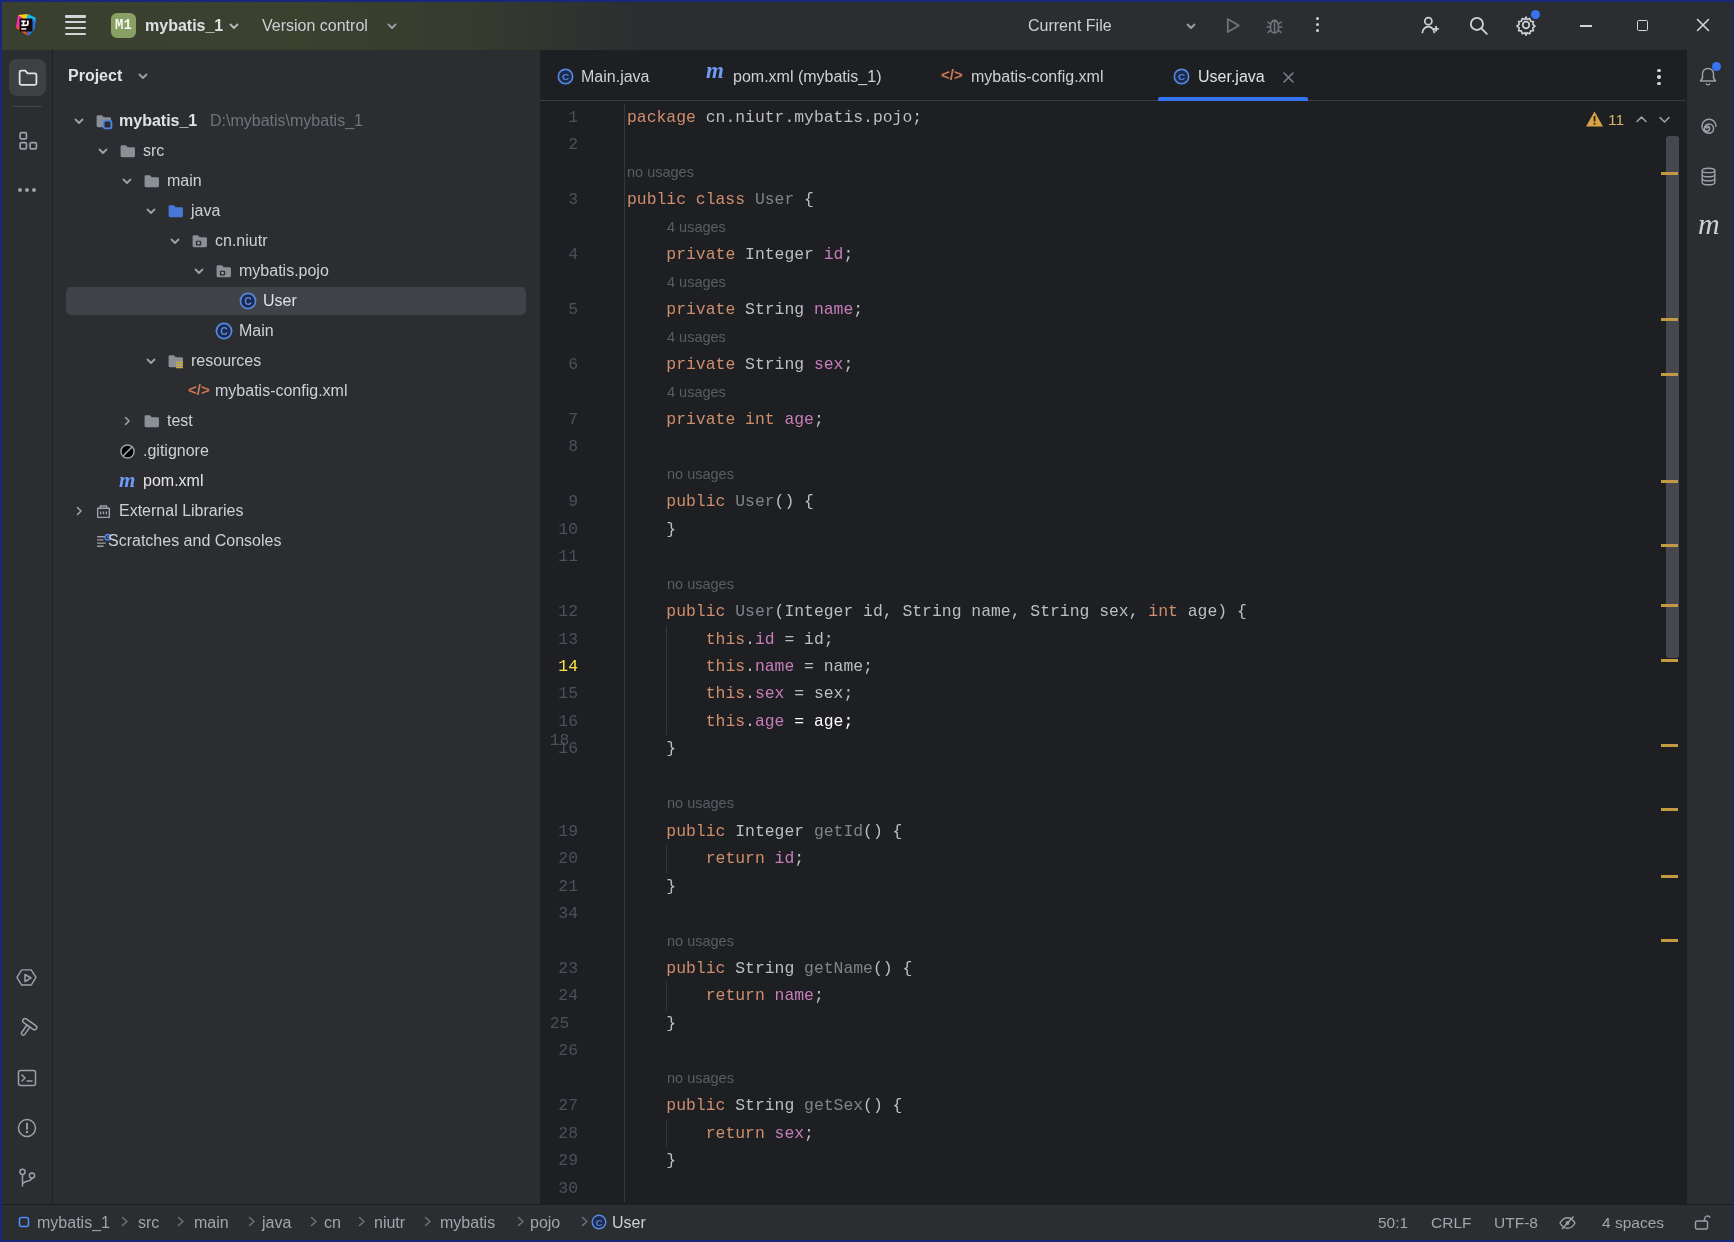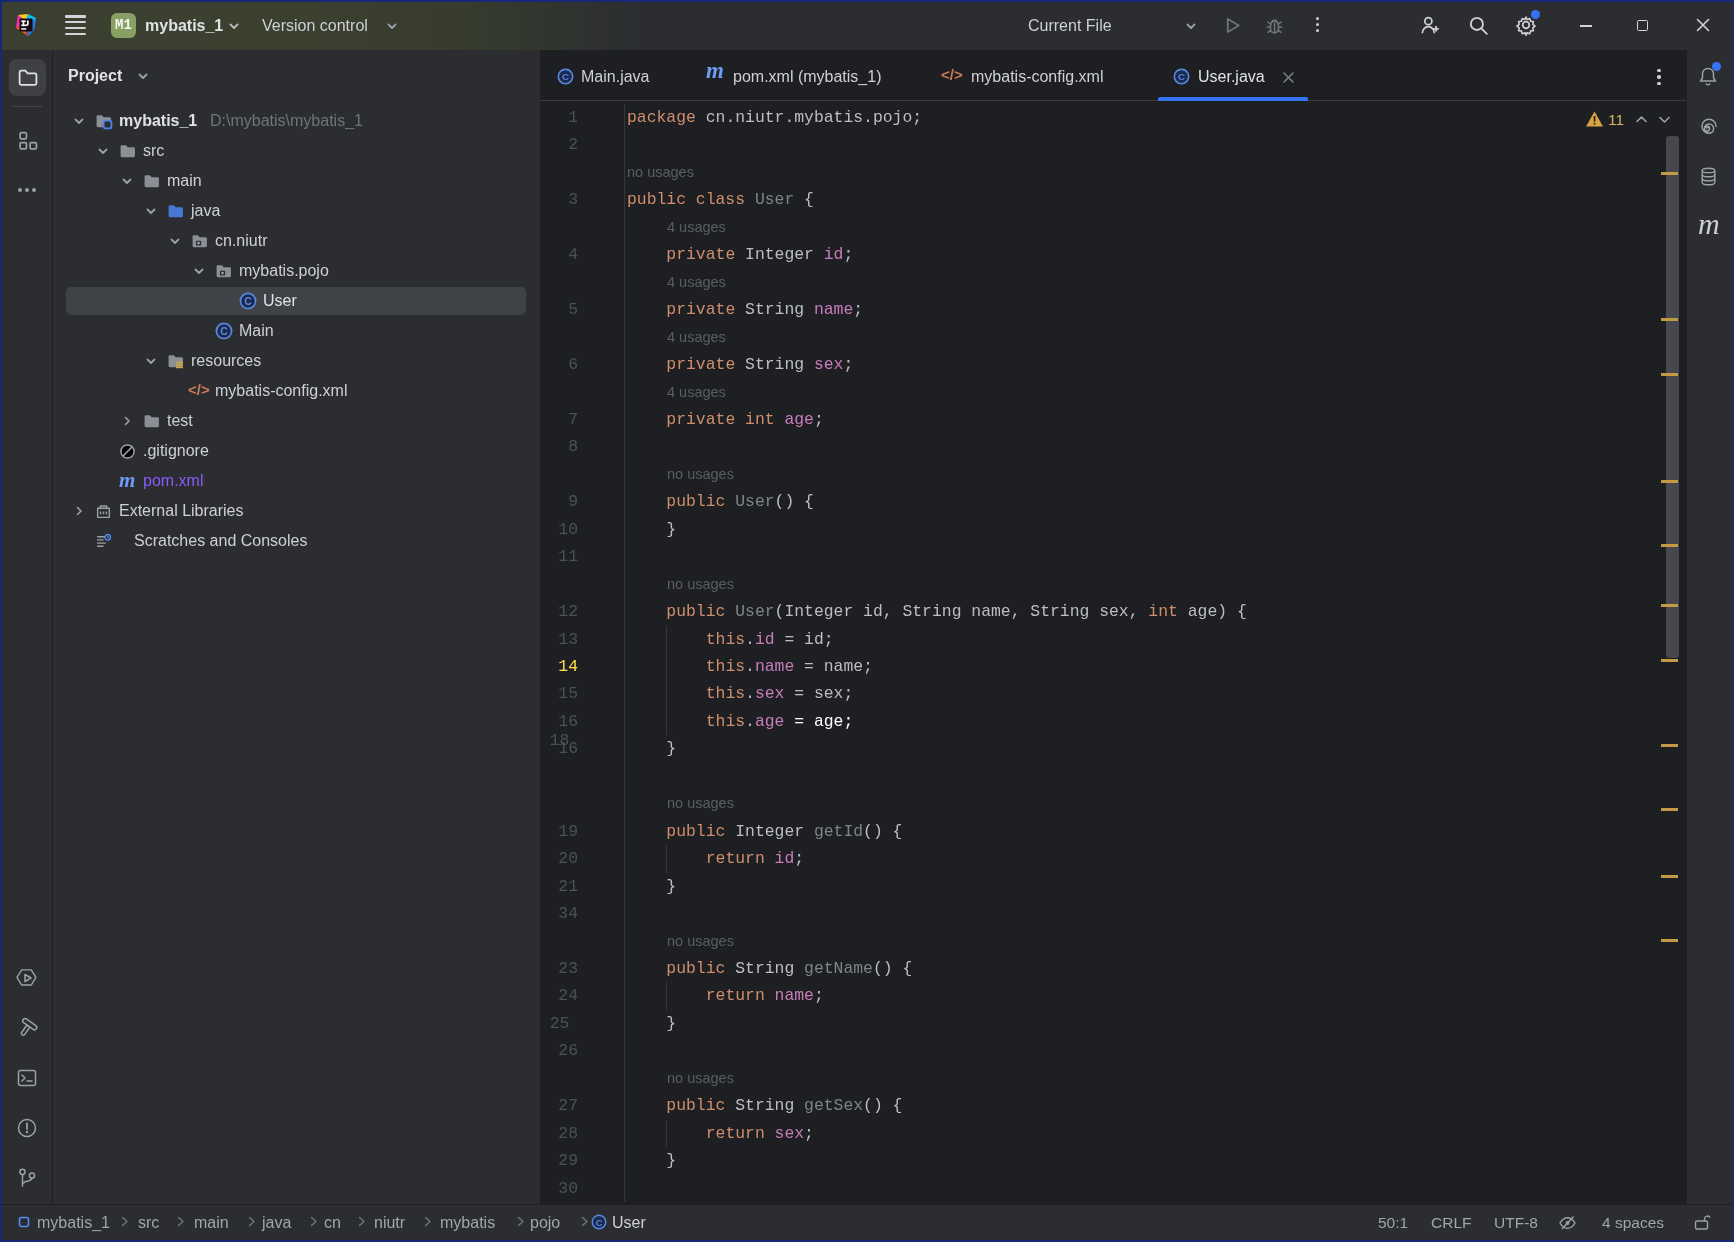--- a/index.html
+++ b/index.html
@@ -199,34 +199,34 @@
 <svg style="position:absolute;left:143px;top:413px" width="17" height="17" viewBox="0 0 16 16">
     <path d="M1.5 3.3 a1.2 1.2 0 0 1 1.2-1.2 h3.4 a1.2 1.2 0 0 1 .9 .4 l1.2 1.4 h5.6 a1.2 1.2 0 0 1 1.2 1.2 v7 a1.2 1.2 0 0 1-1.2 1.2 h-11.1 a1.2 1.2 0 0 1-1.2-1.2 z" fill="#8b9097"></path>
   </svg>
 <div style="position:absolute;left:167px;top:406px;height:30px;font:16px/30px 'Liberation Sans';color:#ced0d6;white-space:pre">test</div>
 <svg style="position:absolute;left:119px;top:443px" width="17" height="17" viewBox="0 0 16 16">
     <circle cx="8" cy="8" r="6.2" stroke="#9da0a8" stroke-width="1.4"></circle>
     <path d="M3.9 12.1 L12.1 3.9" stroke="#9da0a8" stroke-width="1.4"></path>
   </svg>
 <div style="position:absolute;left:143px;top:436px;height:30px;font:16px/30px 'Liberation Sans';color:#ced0d6;white-space:pre">.gitignore</div>
 <div style="position:absolute;left:119px;top:468px;font:italic bold 21px 'Liberation Serif';color:#6e9bf5">m</div>
-<div style="position:absolute;left:143px;top:466px;height:30px;font:16px/30px 'Liberation Sans';color:#8b5cf6;white-space:pre">pom.xml</div>
+<div style="position:absolute;left:143px;top:466px;height:30px;font:16px/30px 'Liberation Sans';color:#e5e5e5;white-space:pre">pom.xml</div>
 <svg style="position:absolute;left:72px;top:504px" width="14" height="14" viewBox="0 0 14 14">
     <path d="M5.5 3.5 L9 7 L5.5 10.5" stroke="#9da0a8" stroke-width="1.6" fill="none" stroke-linecap="round" stroke-linejoin="round"></path>
   </svg>
 <svg style="position:absolute;left:95px;top:503px" width="17" height="17" viewBox="0 0 16 16">
     <path d="M2.5 5 h11 v8.5 h-11 z M5 5 v-2.2 h6 V5 M5.3 8 v2.5 M8 8 v2.5 M10.7 8 v2.5" stroke="#9da0a8" stroke-width="1.3" fill="none" stroke-linejoin="round"></path>
   </svg>
 <div style="position:absolute;left:119px;top:496px;height:30px;font:16px/30px 'Liberation Sans';color:#ced0d6;white-space:pre">External&nbsp;Libraries</div>
 <svg style="position:absolute;left:95px;top:533px" width="17" height="17" viewBox="0 0 16 16">
     <path d="M2 3.5h8M2 6.5h6M2 9.5h8M2 12.5h6" stroke="#9da0a8" stroke-width="1.3"></path>
     <circle cx="12" cy="4" r="2.6" fill="#2b2d30" stroke="#548af7" stroke-width="1.2"></circle>
     <path d="M12 2.8v1.3l1 .6" stroke="#548af7" stroke-width="1"></path>
   </svg>
-<div style="position:absolute;left:134px;top:526px;height:30px;font:16px/30px 'Liberation Sans';color:#ced0d6;white-space:pre">Scratches&nbsp;and&nbsp;Consoles</div>
+<div style="position:absolute;left:108px;top:526px;height:30px;font:16px/30px 'Liberation Sans';color:#ced0d6;white-space:pre">Scratches&nbsp;and&nbsp;Consoles</div>
 
 <div style="position:absolute;left:540px;top:50px;width:1146px;height:1155px;background:#1e1f22"></div>
 <div style="position:absolute;left:540px;top:100px;width:1146px;height:1px;background:#393b40"></div>
 <svg style="position:absolute;left:557px;top:68px" width="17" height="17" viewBox="0 0 18 18">
     <circle cx="9" cy="9" r="7.6" fill="#1c2b4d" stroke="#5788e0" stroke-width="1.7"></circle>
     <text x="9" y="13" font-family="Liberation Sans" font-size="10.5" font-weight="bold" fill="#5788e0" text-anchor="middle">C</text>
   </svg>
 <div style="position:absolute;left:581px;top:64px;height:25px;font:16px/25px 'Liberation Sans';color:#ced0d6">Main.java</div>
 <div style="position:absolute;left:706px;top:58px;font:italic bold 23px 'Liberation Serif';color:#6e9bf5">m</div>
 <div style="position:absolute;left:733px;top:64px;height:25px;font:16px/25px 'Liberation Sans';color:#ced0d6">pom.xml (mybatis_1)</div>

